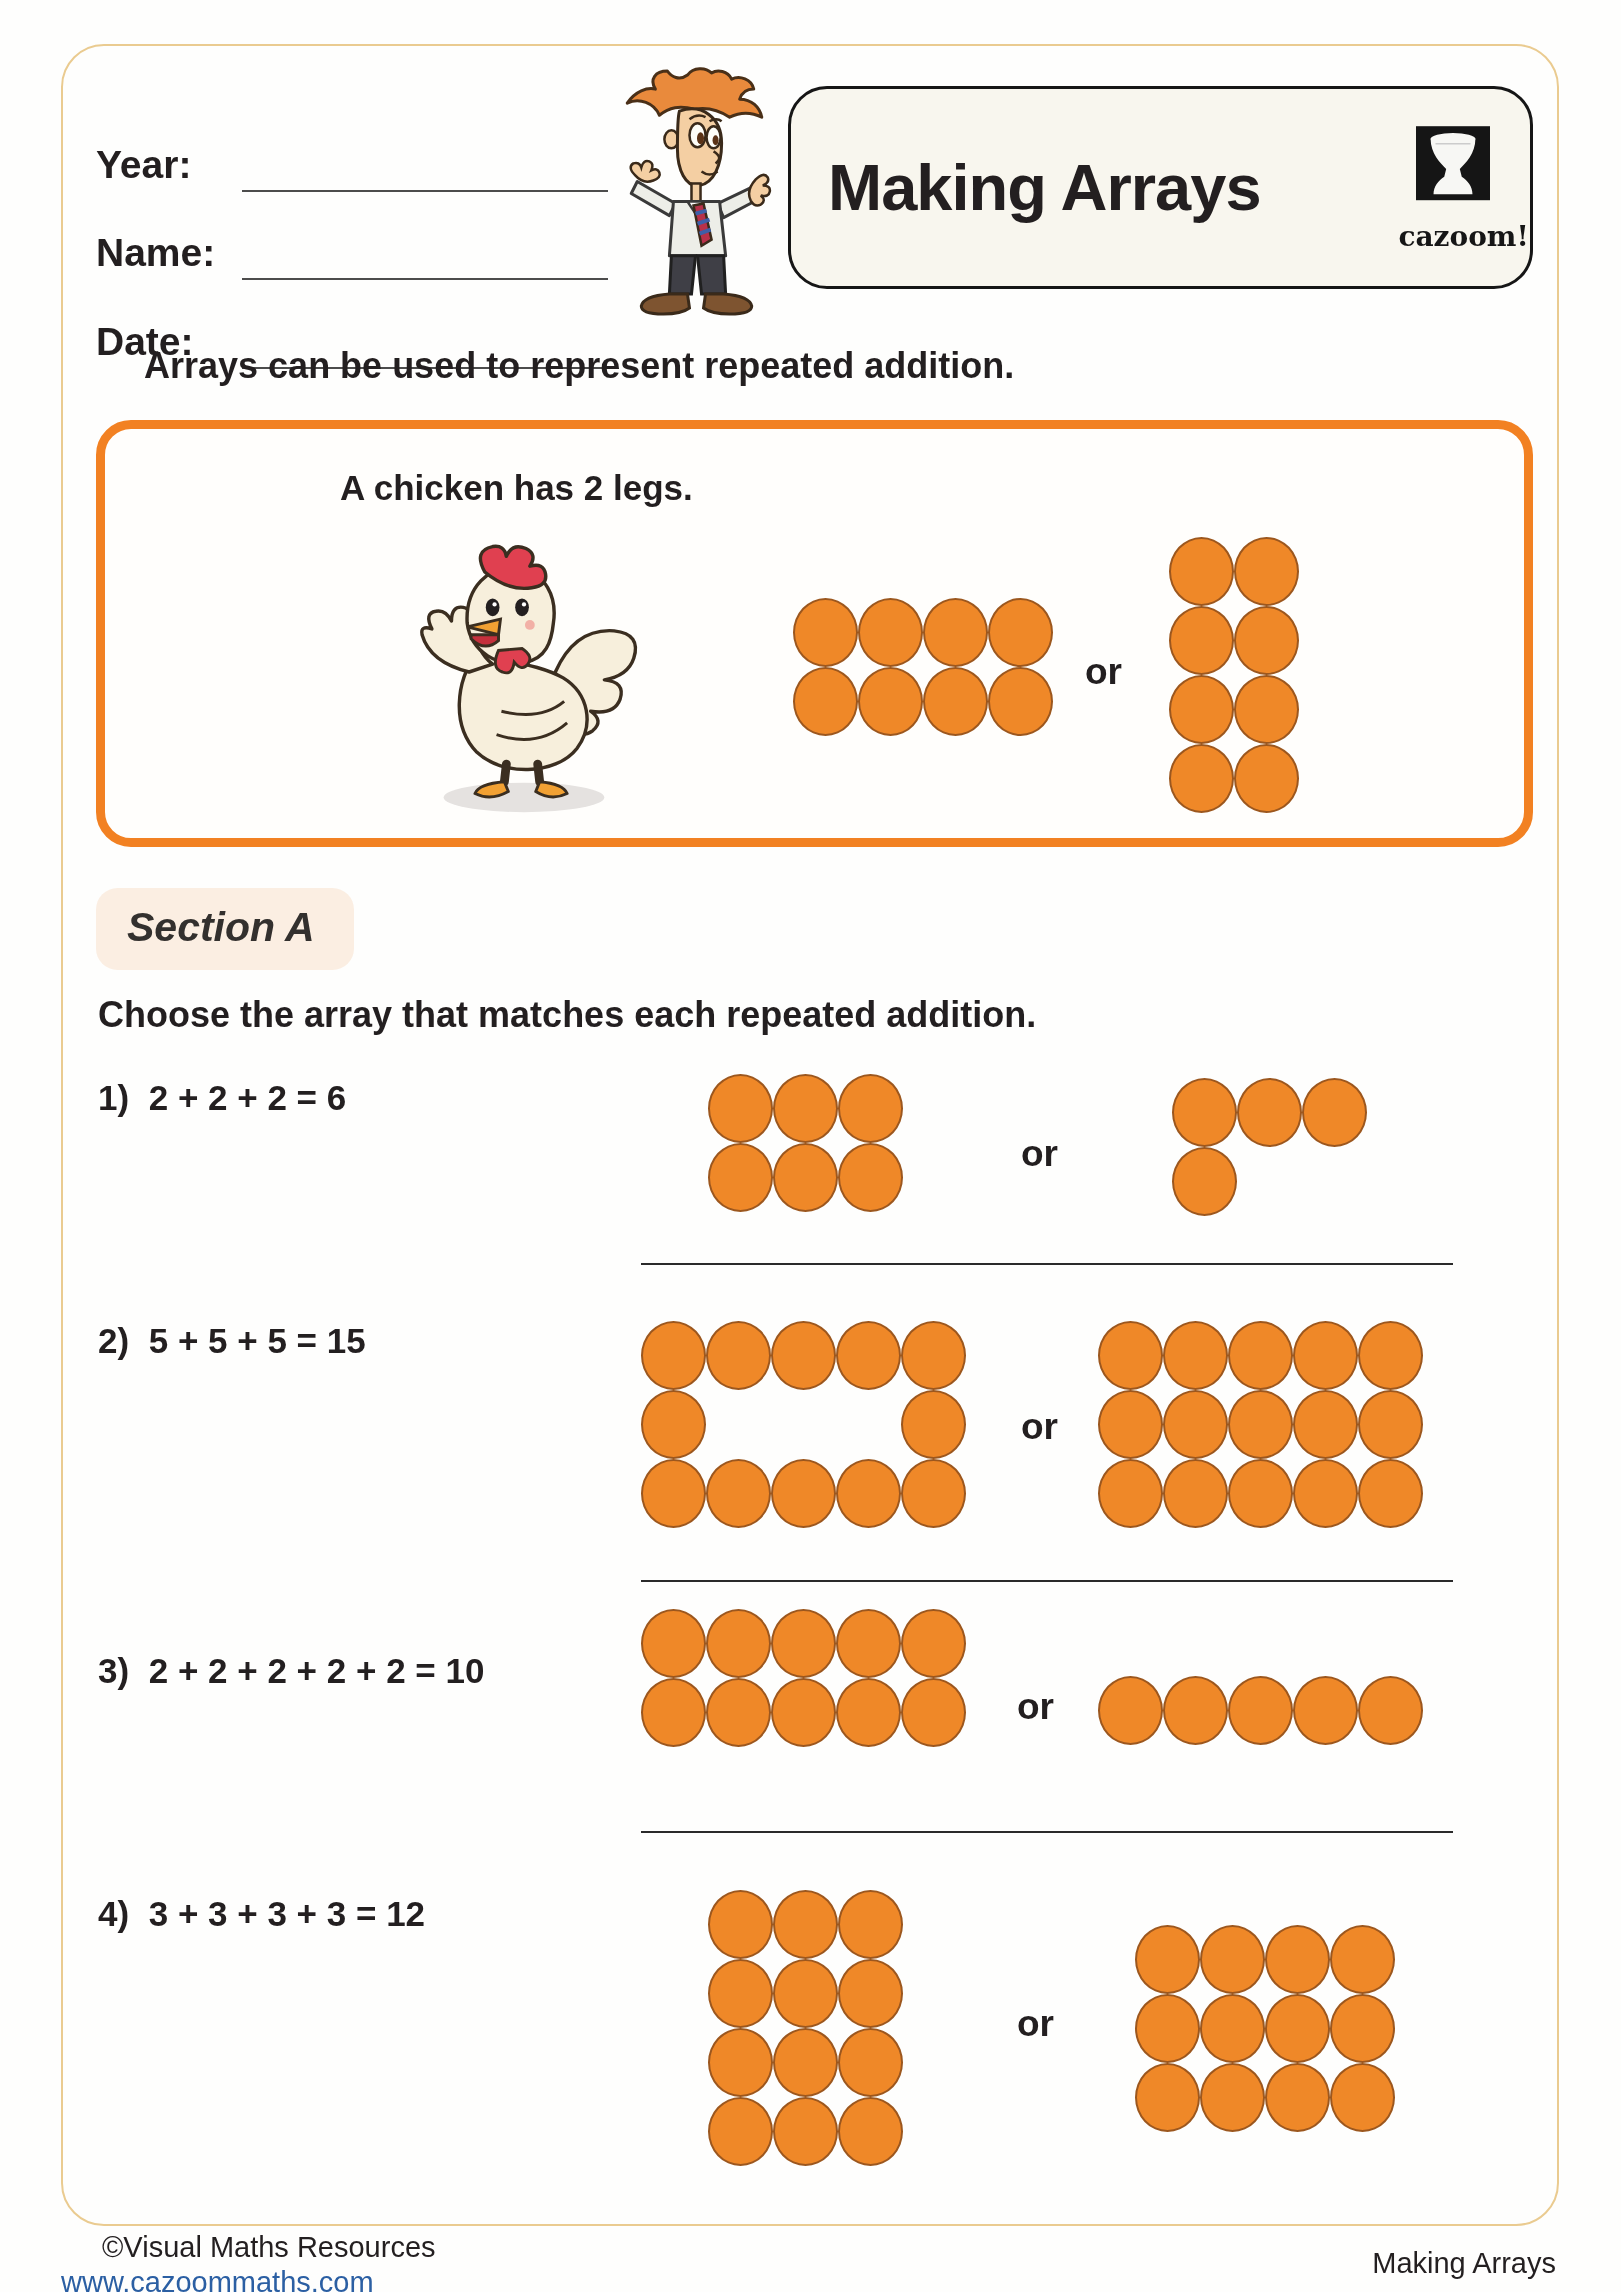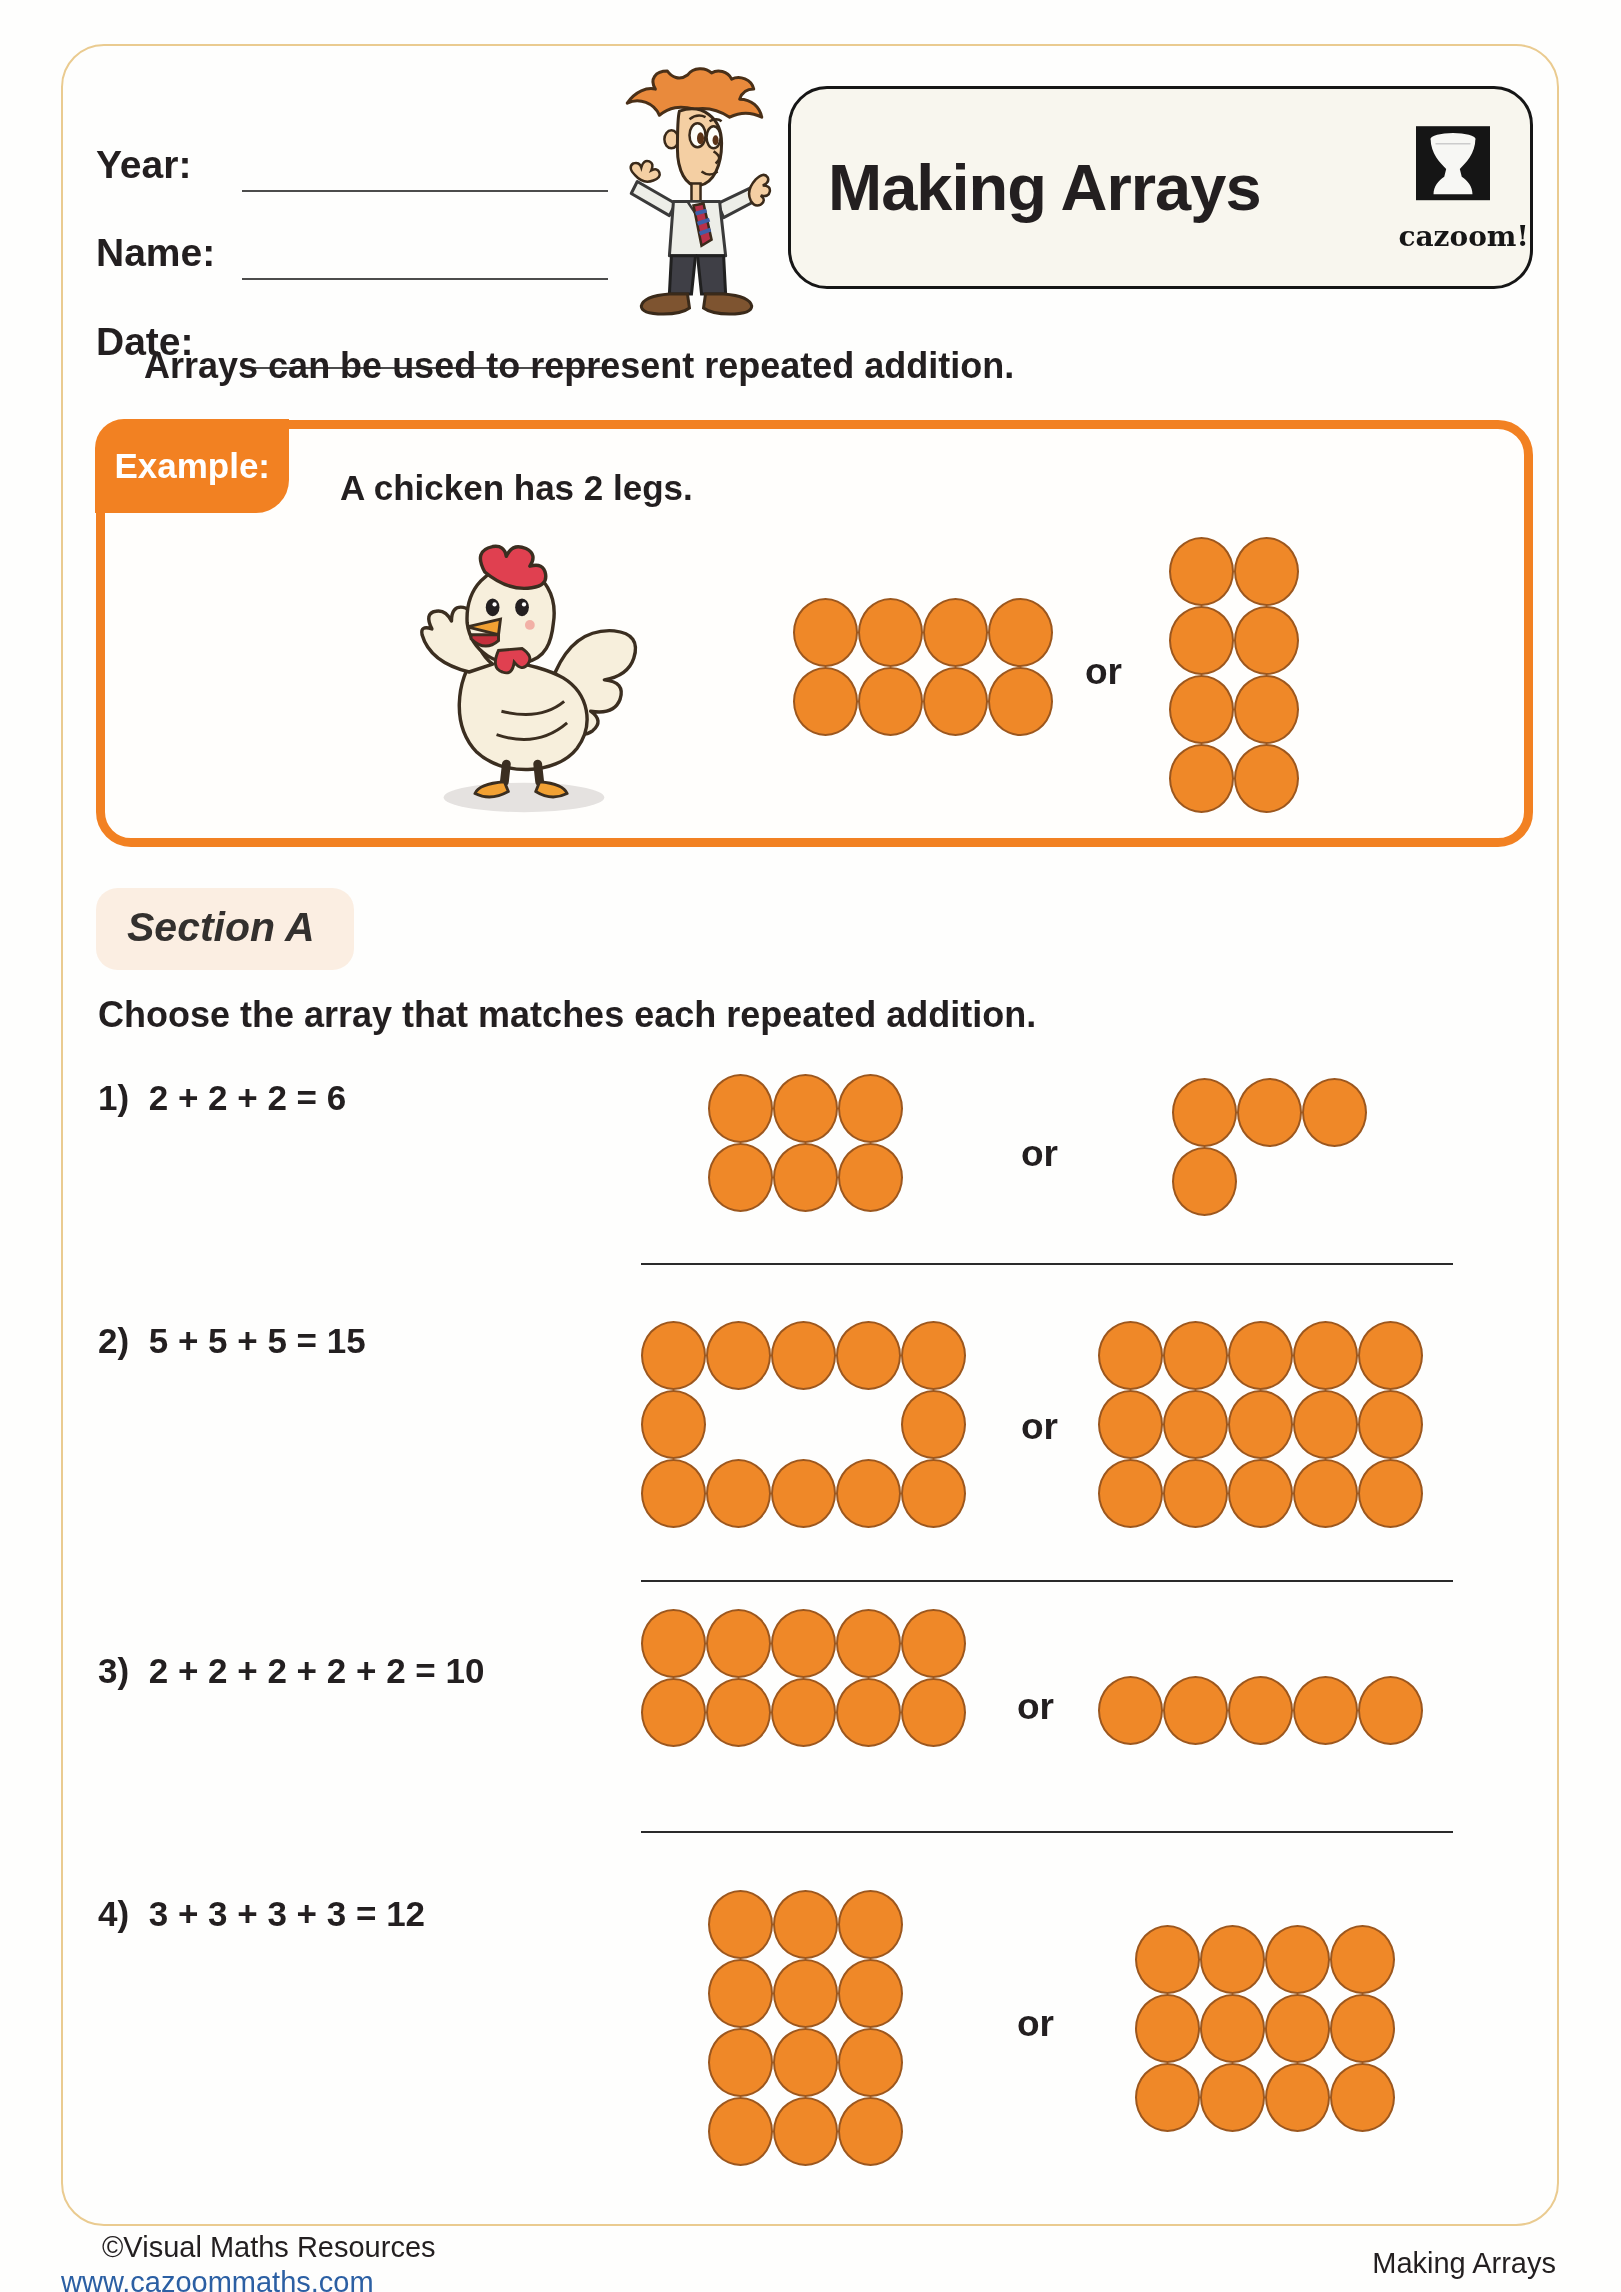--- a/index.html
+++ b/index.html
@@ -137,21 +137,20 @@
         <path d="M15,13 C15,28 25,38 31,44 L29,52 C23,56 18,62 18,70 L58,70 C58,62 53,56 47,52 L45,44 C51,38 61,28 61,13 Z" fill="#F7F7F4"></path>
         <path d="M20,18 L56,18" stroke="#cccccc" stroke-width="1.5"></path>
       </svg>
       <div class="logo-text">cazoom!</div>
     </div>
   </div>
 
   <div class="intro">Arrays can be used to represent repeated addition.</div>
 
   <div class="example-box">
-    <div class="example-tab">Example:</div>
     <div class="ex-line1">A chicken has 2 legs.</div>
 
     <div class="ex-chicken">
       <svg width="233" height="294" viewBox="0 0 235 300">
 
         <ellipse cx="118" cy="278" rx="82" ry="15" fill="#E5E2E0"></ellipse>
 
         <path d="M150,150 q20,-45 60,-42 q28,3 20,28 q-6,18 -30,22 q22,2 16,20 q-6,16 -30,12 q14,10 2,20 q-14,10 -34,-8 Z" fill="#F7EFDC" stroke="#3B2E20" stroke-width="3.5" stroke-linejoin="round"></path>
 
         <path d="M70,130 C48,160 44,205 70,232 C95,256 150,256 172,228 C190,204 184,172 158,156 C134,142 92,138 70,130 Z" fill="#F7EFDC" stroke="#3B2E20" stroke-width="3.5"></path>

